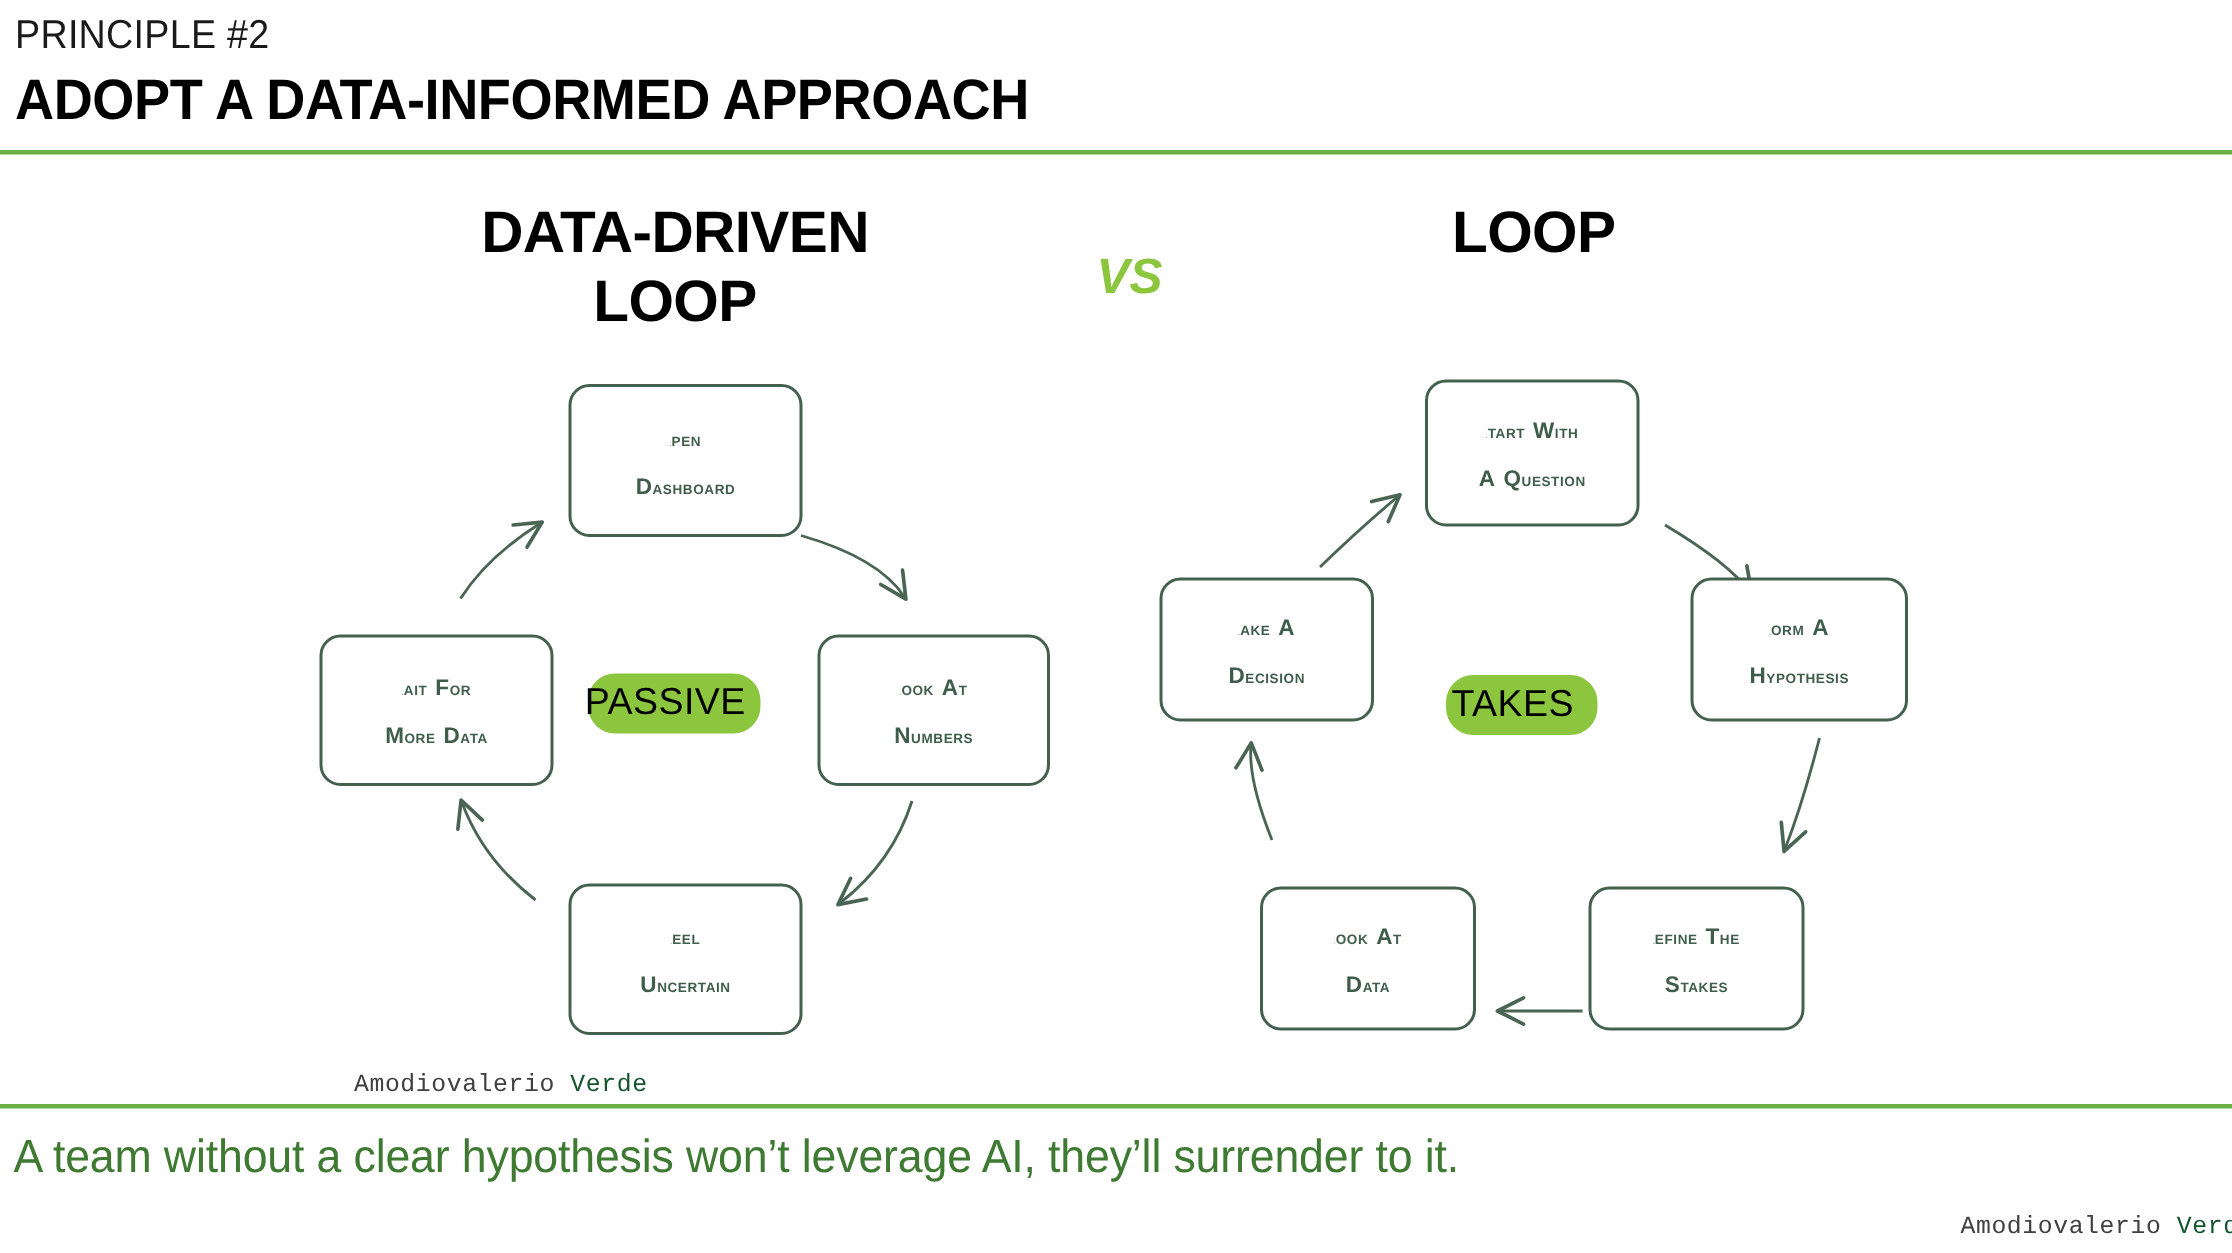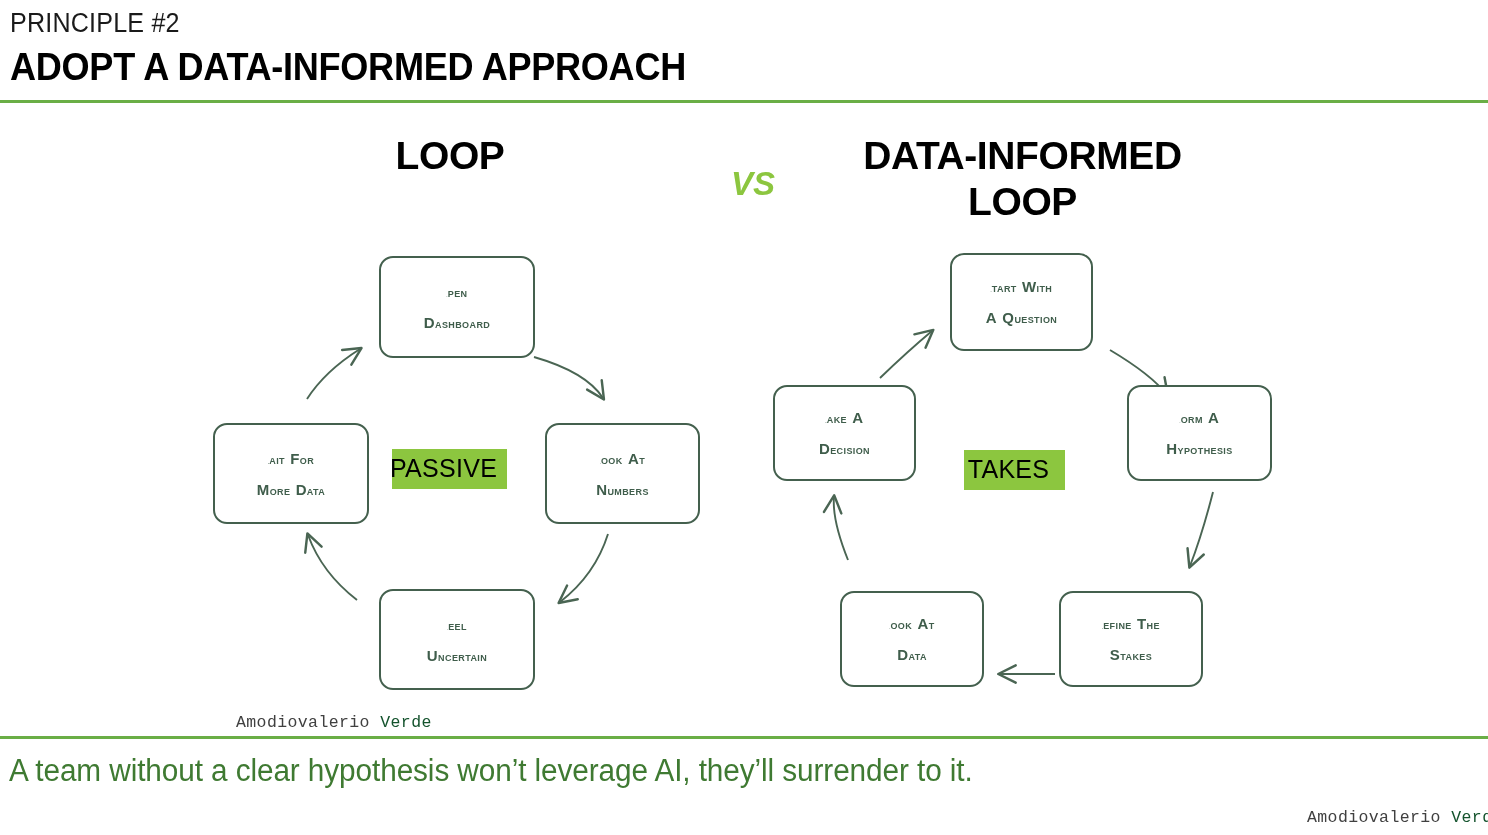--- a/index.html
+++ b/index.html
@@ -116,20 +116,21 @@
     background: #8cc63f;
     color: #000000;
     font-size: 25px;
     font-weight: 400;
     letter-spacing: 0.3px;
     display: flex;
     align-items: center;
     justify-content: center;
     padding: 3px 22px 5px 10px;
     box-sizing: border-box;
+    border-radius: 18px;
   }
   #badge-passive { left: 392px; top: 449px; width: 115px; height: 40px; }
   #badge-active  { left: 964px; top: 450px; width: 101px; height: 40px; }
 
   
   .attribution {
     position: absolute;
     font-family: "Liberation Mono", "DejaVu Sans Mono", monospace;
     font-size: 16.5px;
     letter-spacing: 0.4px;
@@ -162,27 +163,27 @@
 </head>
 <body>
 
 <div id="header">
   <div id="eyebrow">PRINCIPLE #2</div>
   <div id="page-title">ADOPT A DATA-INFORMED APPROACH</div>
 </div>
 <div id="header-rule"></div>
 
 <div id="heading-left" class="loop-heading">
+  <div>DATA-DRIVEN</div>
   <div>LOOP</div>
 </div>
 
 <div id="vs-label">VS</div>
 
 <div id="heading-right" class="loop-heading">
-  <div>DATA-INFORMED</div>
   <div>LOOP</div>
 </div>
 
 <svg id="diagram" viewBox="0 0 1488 835">
   <defs>
     <marker id="ah" viewBox="0 0 12 12" refX="10" refY="6" markerWidth="11" markerHeight="11" orient="auto-start-reverse">
       <path d="M1,1 L11,6 L1,11" fill="none" stroke="#4a6553" stroke-width="1.4" stroke-linecap="round" stroke-linejoin="round"></path>
     </marker>
   </defs>
 

